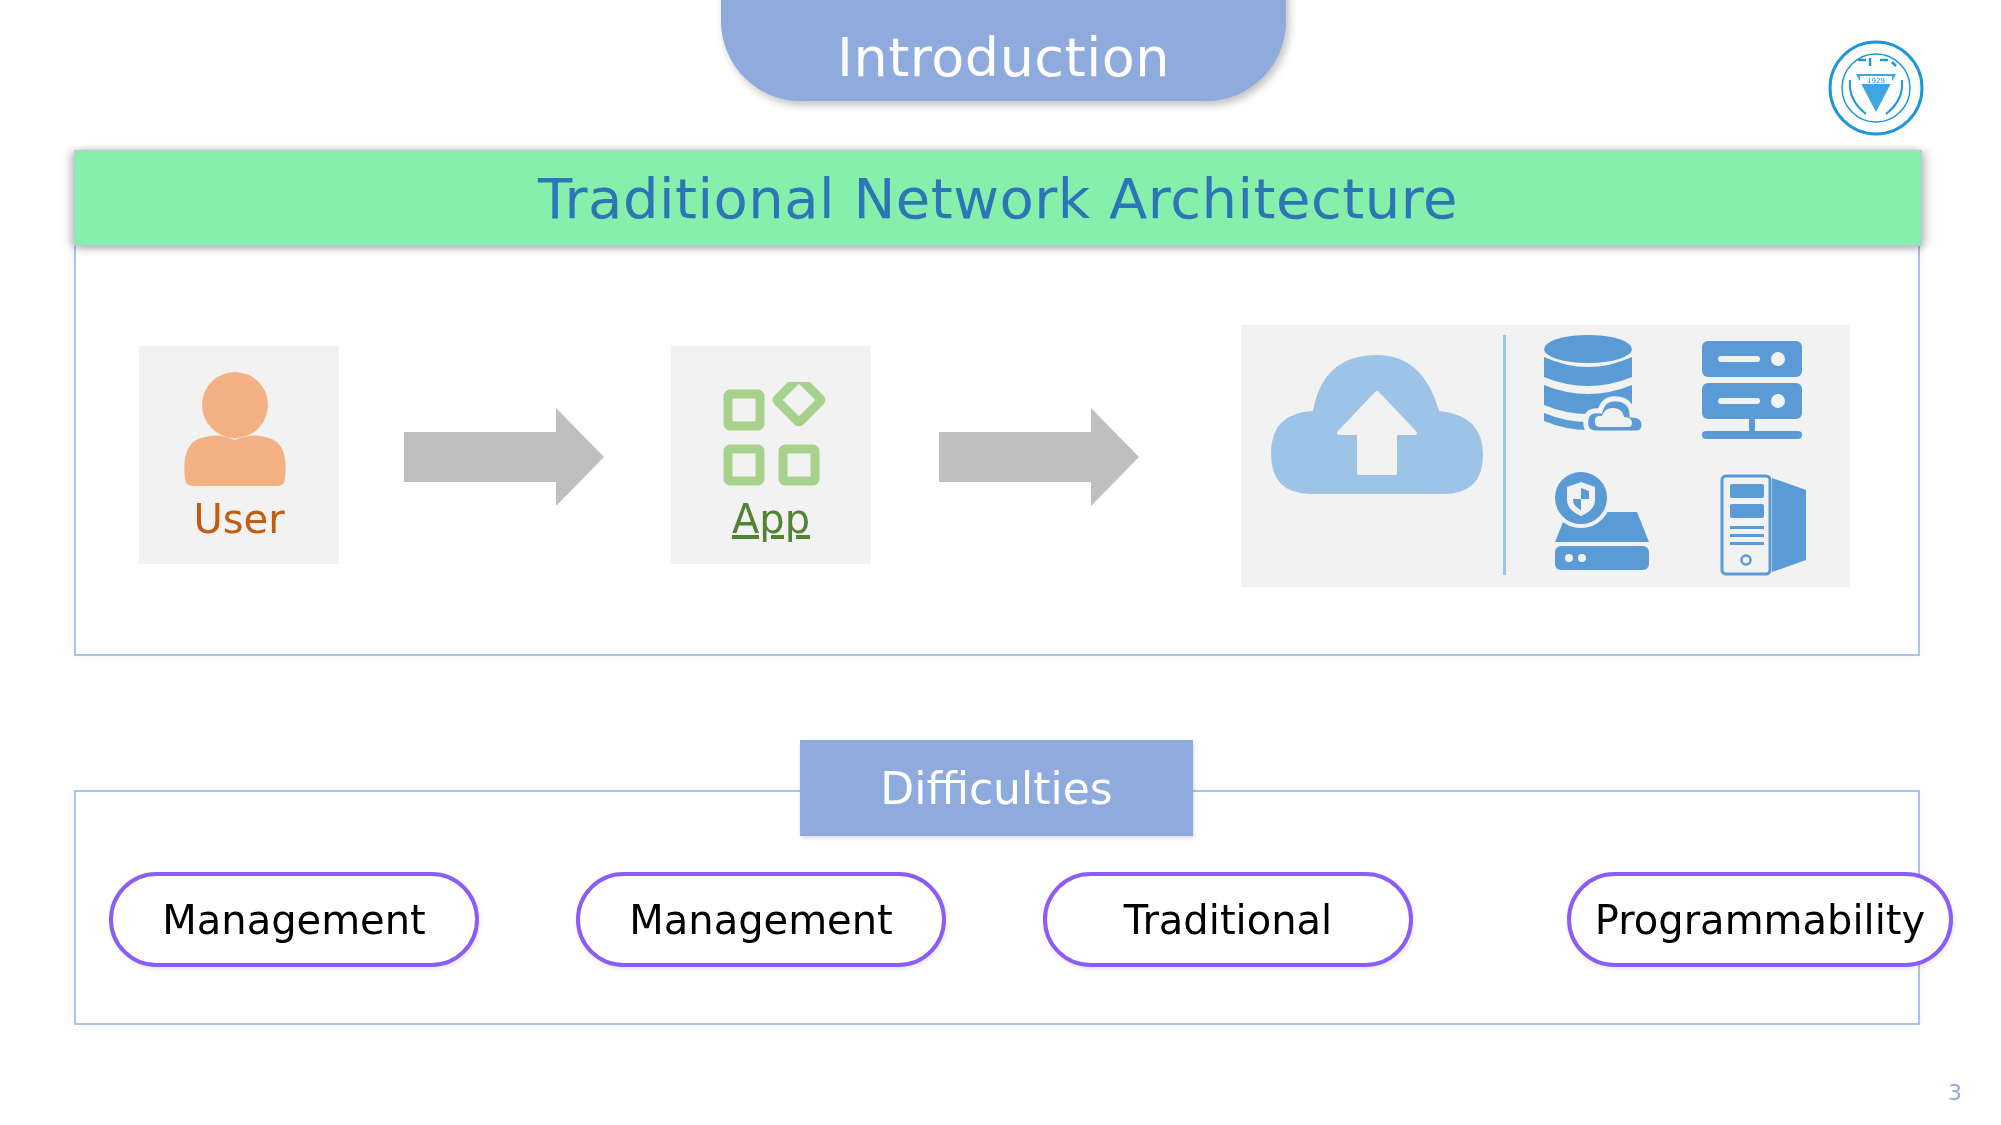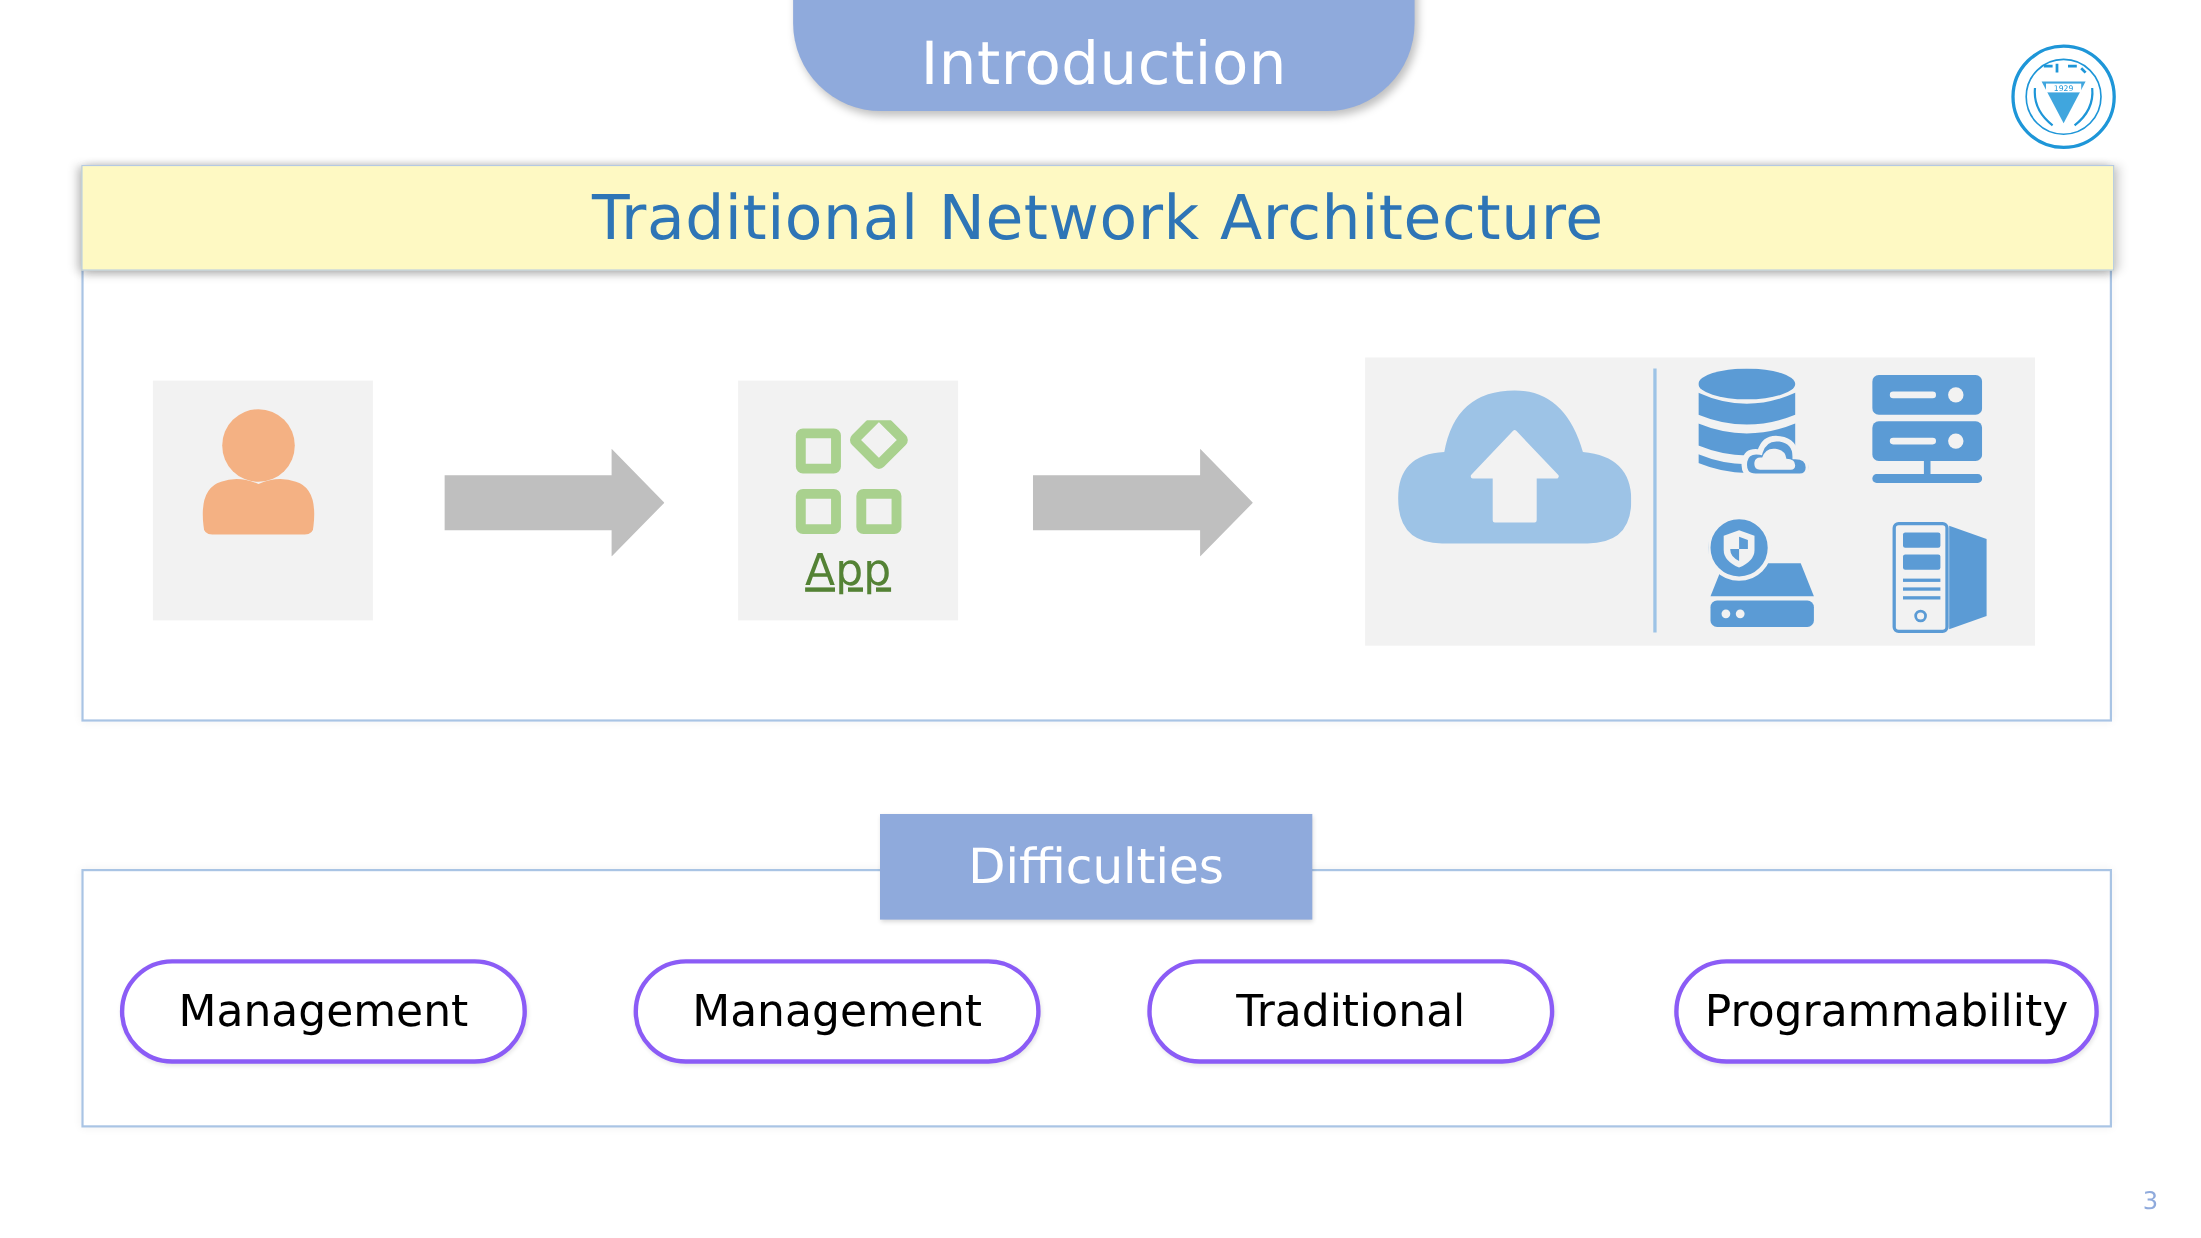--- a/index.html
+++ b/index.html
@@ -24,21 +24,21 @@
   #logo { left: 1828px; top: 40px; width: 96px; height: 96px; }
 
   
   #arch-frame {
     left: 74px; top: 151px; width: 1846px; height: 505px;
     border: 2px solid #a9c4e4; box-sizing: border-box; background: #fff;
     box-shadow: 0 0 8px rgba(0,0,0,0.06);
   }
   #arch-header {
     left: 74px; top: 150px; width: 1848px; height: 96px;
-    background: #fef9c3; border: 1px solid #b4c9e3; box-sizing: border-box;
+    background: #86efac; border: 1px solid #b4c9e3; box-sizing: border-box;
     box-shadow: 0 4px 8px rgba(0,0,0,0.18), -6px 0 8px rgba(0,0,0,0.12), 6px 0 8px rgba(0,0,0,0.12);
     display: flex; align-items: center; justify-content: center;
     color: #2e75b6; font-size: 56px; letter-spacing: 0.5px;
   }
 
   .node-box { background: #f2f2f2; }
   #user-box { left: 139px; top: 346px; width: 200px; height: 218px; }
   #app-box  { left: 671px; top: 346px; width: 200px; height: 218px; }
   #isp-box  { left: 1241px; top: 325px; width: 609px; height: 262px; }
 
@@ -68,21 +68,21 @@
   .pill {
     top: 872px; height: 95px; border: 4px solid #8b5cf6; border-radius: 48px;
     background: #fff; box-sizing: border-box;
     display: flex; align-items: center; justify-content: center;
     font-size: 40px; color: #000;
     box-shadow: 1px 2px 4px rgba(0,0,0,0.10);
   }
   #pill-0 { left: 109px; width: 370px; }
   #pill-1 { left: 576px; width: 370px; }
   #pill-2 { left: 1043px; width: 370px; }
-  #pill-3 { left: 1522px; width: 386px; }
+  #pill-3 { left: 1567px; width: 386px; }
 
   #page-number { left: 1940px; top: 1080px; width: 30px; font-size: 22px; color: #8faadc; text-align: center; }
 </style>
 </head>
 <body>
 
 <div id="intro-tab" class="abs">Introduction</div>
 
 <div id="logo" class="abs">
   <svg width="96" height="96" viewBox="0 0 96 96">
@@ -98,20 +98,21 @@
 </div>
 
 <div id="arch-frame" class="abs"></div>
 <div id="arch-header" class="abs">Traditional Network Architecture</div>
 
 <div id="user-box" class="abs node-box">
   <svg class="abs" style="left:38px;top:24px" width="120" height="118" viewBox="0 0 120 118">
     <circle cx="58" cy="35" r="33" fill="#f4b183"></circle>
     <path d="M8 108 Q4 74 24 68 Q40 62 58 70 Q76 62 92 68 Q112 74 108 108 Q108 116 100 116 H16 Q8 116 8 108 Z" fill="#f4b183"></path>
   </svg>
+  <div id="user-label" class="node-label">User</div>
 </div>
 
 <svg id="arrow-1" class="abs arrow" viewBox="0 0 200 98">
   <path d="M0 24 H152 V0 L200 49 L152 98 V74 H0 Z" fill="#bfbfbf"></path>
 </svg>
 
 <div id="app-box" class="abs node-box">
   <svg class="abs" style="left:50px;top:36px" width="106" height="106" viewBox="0 0 106 106">
     <g fill="none" stroke="#a9d18e" stroke-width="9" stroke-linejoin="round">
       <rect x="7" y="12" width="32" height="32" rx="2"></rect>

